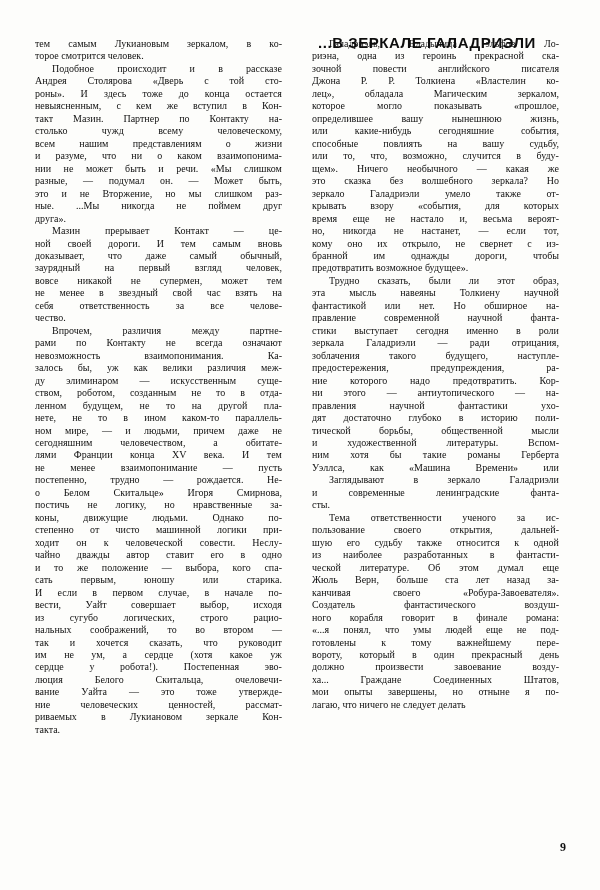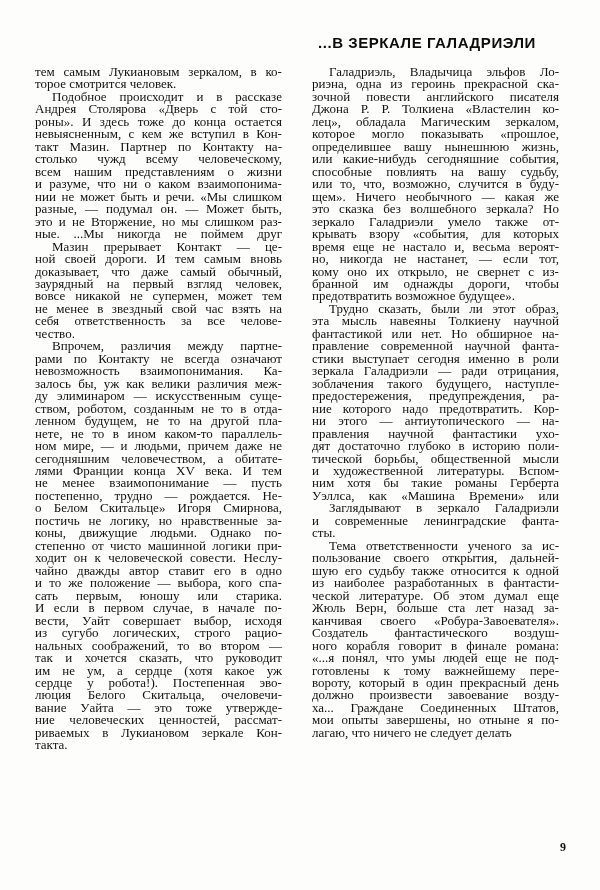--- a/index.html
+++ b/index.html
@@ -56,23 +56,22 @@
     font-family: "Liberation Serif", "DejaVu Serif", serif;
     color: #111111;
   }
   
   .ln {
     display: block;
     text-align: justify;
     white-space: pre-wrap;
   }
   .lines {
-    font-size: 13px;
+    font-size: 10px;
     line-height: 12.48px;
-    margin-top: 28px;
   }
   .lines .ln {
     height: 12.48px;
   }
   .just {
     display: flex;
     justify-content: space-between;
     width: 247px;
   }
   .just.ind { padding-left: 17px; width: 230px; }
@@ -102,20 +101,21 @@
           <div class="ln"><span class="just"><i>роны».</i><i>И</i><i>здесь</i><i>тоже</i><i>до</i><i>конца</i><i>остается</i></span></div>
           <div class="ln"><span class="just"><i>невыясненным,</i><i>с</i><i>кем</i><i>же</i><i>вступил</i><i>в</i><i>Кон-</i></span></div>
           <div class="ln"><span class="just"><i>такт</i><i>Мазин.</i><i>Партнер</i><i>по</i><i>Контакту</i><i>на-</i></span></div>
           <div class="ln"><span class="just"><i>столько</i><i>чужд</i><i>всему</i><i>человеческому,</i></span></div>
           <div class="ln"><span class="just"><i>всем</i><i>нашим</i><i>представлениям</i><i>о</i><i>жизни</i></span></div>
           <div class="ln"><span class="just"><i>и</i><i>разуме,</i><i>что</i><i>ни</i><i>о</i><i>каком</i><i>взаимопонима-</i></span></div>
           <div class="ln"><span class="just"><i>нии</i><i>не</i><i>может</i><i>быть</i><i>и</i><i>речи.</i><i>«Мы</i><i>слишком</i></span></div>
           <div class="ln"><span class="just"><i>разные,</i><i>—</i><i>подумал</i><i>он.</i><i>—</i><i>Может</i><i>быть,</i></span></div>
           <div class="ln"><span class="just"><i>это</i><i>и</i><i>не</i><i>Вторжение,</i><i>но</i><i>мы</i><i>слишком</i><i>раз-</i></span></div>
           <div class="ln"><span class="just"><i>ные.</i><i>...Мы</i><i>никогда</i><i>не</i><i>поймем</i><i>друг</i></span></div>
+          <div class="ln"><span class="last">друга».</span></div>
         </div>
         <div>
           <div class="ln"><span class="just ind"><i>Мазин</i><i>прерывает</i><i>Контакт</i><i>—</i><i>це-</i></span></div>
           <div class="ln"><span class="just"><i>ной</i><i>своей</i><i>дороги.</i><i>И</i><i>тем</i><i>самым</i><i>вновь</i></span></div>
           <div class="ln"><span class="just"><i>доказывает,</i><i>что</i><i>даже</i><i>самый</i><i>обычный,</i></span></div>
           <div class="ln"><span class="just"><i>заурядный</i><i>на</i><i>первый</i><i>взгляд</i><i>человек,</i></span></div>
           <div class="ln"><span class="just"><i>вовсе</i><i>никакой</i><i>не</i><i>супермен,</i><i>может</i><i>тем</i></span></div>
           <div class="ln"><span class="just"><i>не</i><i>менее</i><i>в</i><i>звездный</i><i>свой</i><i>час</i><i>взять</i><i>на</i></span></div>
           <div class="ln"><span class="just"><i>себя</i><i>ответственность</i><i>за</i><i>все</i><i>челове-</i></span></div>
           <div class="ln"><span class="last">чество.</span></div>

